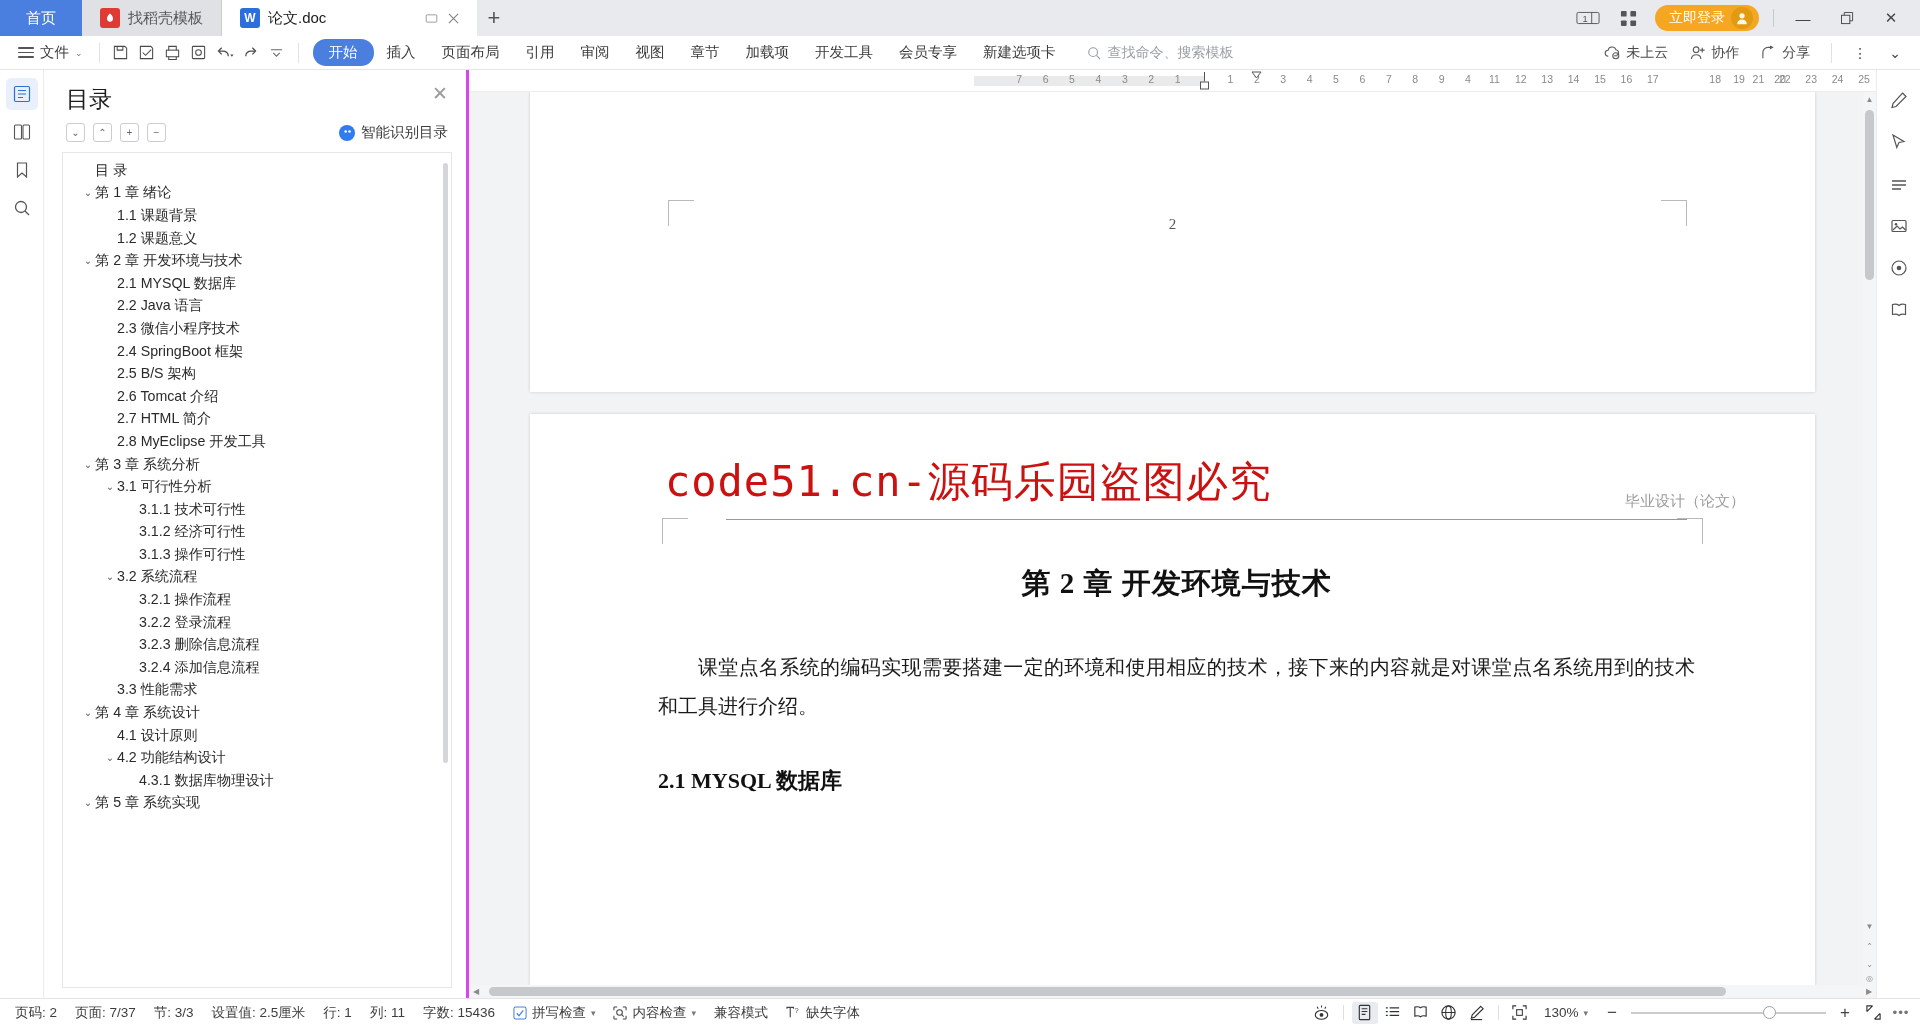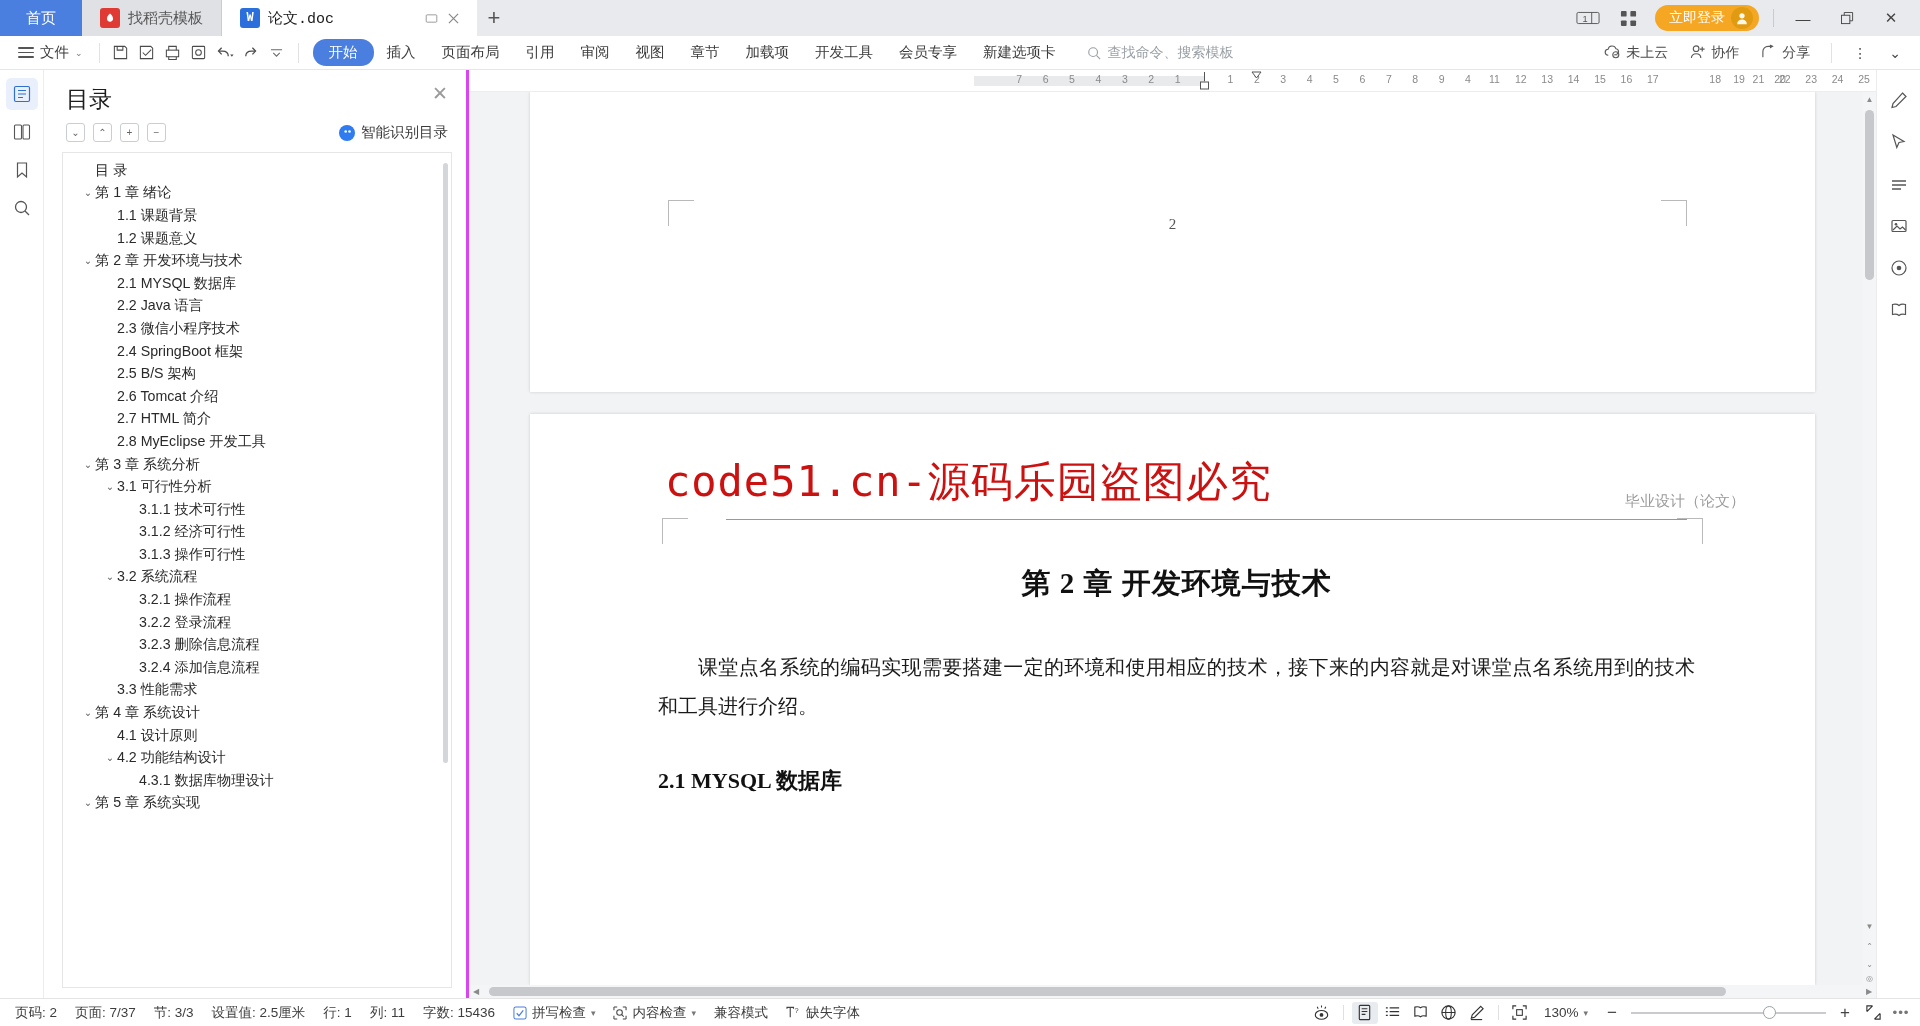--- a/index.html
+++ b/index.html
@@ -6,21 +6,21 @@
   html,body {
     width:1920px; height:1026px; overflow:hidden;
     font-family:"Liberation Sans","DejaVu Sans",sans-serif;
     background:#f2f3f5; color:#333;
     -webkit-font-smoothing:antialiased;
   }
   .app { width:1920px; height:1026px; display:flex; flex-direction:column; background:#fff; }
 
   
   .tabbar { height:36px; background:#e8eaed; display:flex; align-items:flex-end; position:relative; flex:none;}
-  .tab { height:36px; display:flex; align-items:center; gap:8px; padding:0 18px; font-size:15px; cursor:default; position:relative;font-family:Liberation Mono, monospace; }
+  .tab { height:36px; display:flex; align-items:center; gap:8px; padding:0 18px; font-size:15px; cursor:default; position:relative; }
   .tab-home { background:#4a7fe0; color:#fff; padding:0 26px; height:36px; font-size:15px; }
   .tab-normal { background:#dfe1e5; color:#555; border-right:1px solid #ccc; max-width:230px; }
   .tab-active { background:#fff; color:#1a1a1a; min-width:255px; }
   .tab .t-ico { width:20px; height:20px; border-radius:3px; display:inline-flex; align-items:center; justify-content:center; color:#fff; font-size:12px; font-weight:bold; flex:none;}
   .ico-red { background:#e03a34; }
   .ico-blue { background:#2a6fdb; }
   .tab-label { white-space:nowrap; overflow:hidden; text-overflow:ellipsis; }
   .tab-actions { margin-left:auto; display:flex; gap:10px; align-items:center; padding-left:16px; color:#888;}
   .tab-actions span { cursor:pointer; font-size:13px;}
   .newtab { width:34px; height:36px; display:flex; align-items:center; justify-content:center; font-size:22px; color:#555; background:#e8eaed; cursor:pointer;}
@@ -37,21 +37,21 @@
   .hamb { display:inline-flex; flex-direction:column; gap:3px; width:16px;}
   .hamb i { display:block; height:1.6px; background:#555; border-radius:1px;}
   .caret { font-size:9px; color:#777; }
   .rb-sep { width:1px; height:20px; background:#e2e2e2; margin:0 8px;}
   .qicon { width:26px;height:26px;display:flex;align-items:center;justify-content:center;cursor:pointer;color:#4a4a4a;}
   .rb-tabs { display:flex; align-items:center; gap:0; margin-left:6px;}
   .rb-tab { padding:3px 13px; cursor:pointer; white-space:nowrap; color:#3c3c3c;}
   .rb-tab.active { background:#4a7fe0; color:#fff; border-radius:13px; padding:4px 16px;}
   .rb-search { display:flex; align-items:center; gap:7px; color:#9aa0a6; margin-left:18px; font-size:14px; cursor:text;}
   .ribbon-right { margin-left:auto; display:flex; align-items:center; gap:4px; color:#4a4a4a; font-size:14px;}
-  .rr-item { display:flex; align-items:flex-start; gap:5px; padding:3px 9px; cursor:pointer; border-radius:4px; white-space:nowrap;}
+  .rr-item { display:flex; align-items:center; gap:5px; padding:3px 9px; cursor:pointer; border-radius:4px; white-space:nowrap;}
 
   
   .body { flex:1; display:flex; min-height:0; background:#f2f3f5;}
   .leftrail { width:44px; background:#fff; display:flex; flex-direction:column; align-items:center; padding-top:8px; gap:6px; border-right:1px solid #ececec; flex:none;}
   .rail-btn { width:32px;height:32px; display:flex;align-items:center;justify-content:center; border-radius:5px; cursor:pointer; color:#555;}
   .rail-btn.active { background:#eaf0fb; color:#2f6fd0;}
 
   
   .toc { width:425px; background:#fff; display:flex; flex-direction:column; border-right:3px solid #d946ef; flex:none; position:relative;}
   .toc-head { padding:14px 18px 4px 22px; display:flex; align-items:flex-start;}

